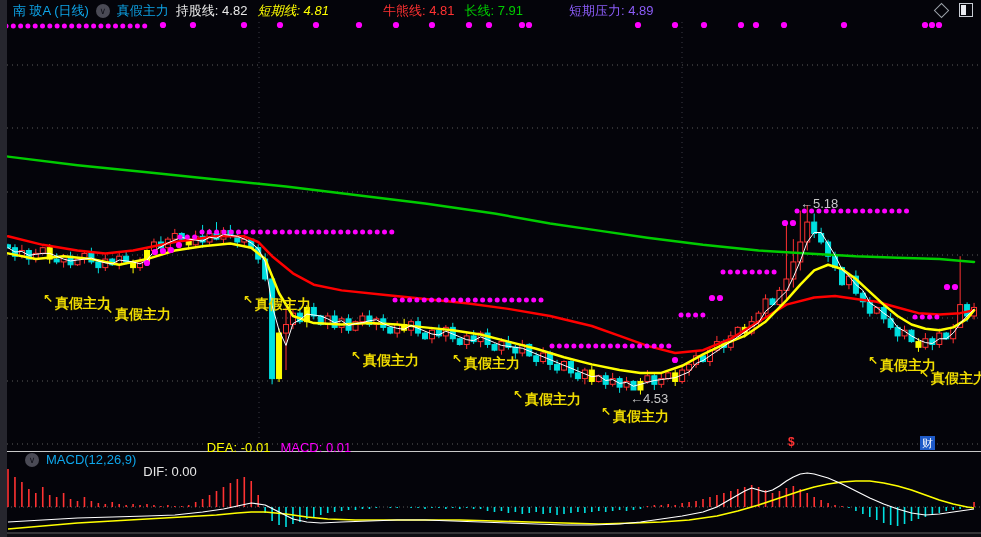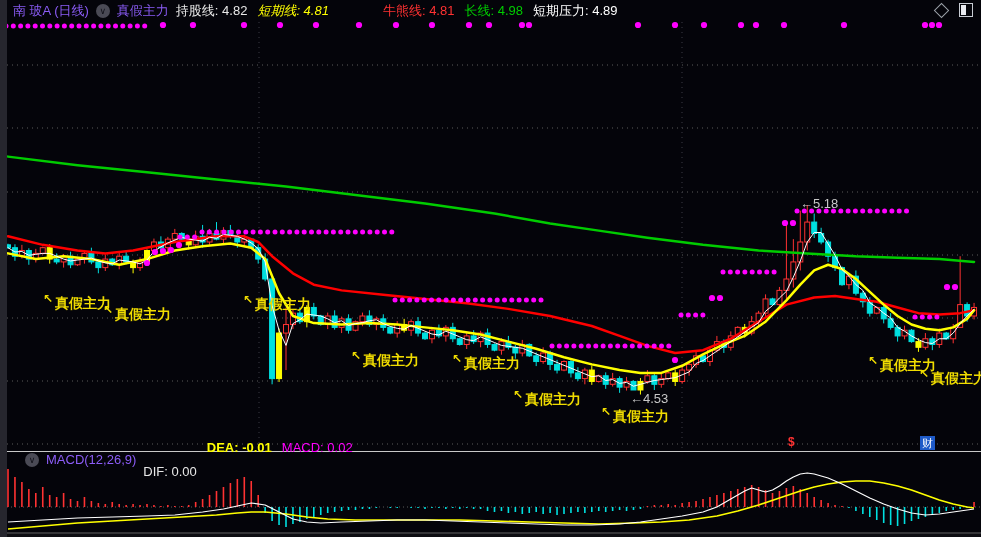--- a/index.html
+++ b/index.html
@@ -2,21 +2,21 @@
 <html><head>
 <meta charset="utf-8">
 <style>
   html,body{margin:0;padding:0;background:#04040a;width:981px;height:537px;overflow:hidden;
     font-family:"Liberation Sans","DejaVu Sans",sans-serif;}
   #stage{position:relative;width:981px;height:537px;background:#04040a;}
   #left-strip{position:absolute;left:0;top:0;width:7px;height:537px;background:#26262e;z-index:6;}
   .bar{position:absolute;left:7px;right:0;display:flex;align-items:center;z-index:5;}
   #titlebar{top:0;height:22px;background:#04040a;padding-left:6px;gap:7px;}
   #macdbar{top:451px;height:15px;background:#04040a;border-top:1px solid #c8c8c8;padding-left:18px;gap:7px;}
-  .t{font-size:13px;color:#8b5cf6;white-space:nowrap;}
+  .t{font-size:13px;color:#0ea5e9;white-space:nowrap;}
   .legend{display:flex;gap:10px;}
   .legend span{font-size:13px;white-space:nowrap;}
   .circ{width:14px;height:14px;border-radius:50%;background:#4a4a55;color:#101018;font-size:9px;
     line-height:14px;text-align:center;display:inline-block;cursor:pointer;}
   #topicons{position:absolute;right:8px;top:3px;display:flex;gap:12px;align-items:center;z-index:7;}
   #diamond{width:9px;height:9px;border:1px solid #9aa0a8;transform:rotate(45deg);display:inline-block;}
   #panelbox{width:12px;height:12px;border:1px solid #c8ccd4;position:relative;display:inline-block;}
   #panelbox i{position:absolute;left:1px;top:1px;bottom:1px;width:5px;background:#e8eaf0;}
   .tick{position:absolute;top:0;width:1px;height:4px;background:#3c3c46;}
   #dividend{position:absolute;left:788px;top:435px;color:#ff3232;font-size:12px;font-weight:bold;z-index:5;}
@@ -668,39 +668,39 @@
   <div id="left-strip"></div>
 
   <div id="titlebar" class="bar">
     <span class="t">南 玻A (日线)</span>
     <span class="circ">∨</span>
     <span class="t">真假主力</span>
     <div class="legend" id="title-legend">
         <span style="color: rgb(232, 232, 232); text-align: center;">持股线: 4.82</span>
         <span style="color: rgb(255, 255, 0); font-style: italic;">短期线: 4.81</span>
         <span style="color: rgb(255, 50, 50); margin-left: 44px;">牛熊线: 4.81</span>
-        <span style="color: rgb(0, 204, 0);">长线: 4.98</span>
-        <span style="color: #ffffff;">短期压力: 4.89</span>
+        <span style="color: rgb(0, 204, 0);">长线: 7.91</span>
+        <span style="color: #8b5cf6; margin-left: 36px;">短期压力: 4.89</span>
       </div>
   </div>
 
   <div id="topicons">
     <span id="diamond"></span>
     <span id="panelbox">
         <i></i>
       </span>
   </div>
 
   <div id="macdbar" class="bar">
     <span class="circ">∨</span>
     <span class="t">MACD(12,26,9)</span>
     <div class="legend" id="macd-legend">
         <span style="color: rgb(232, 232, 232); margin-top: 24px;">DIF: 0.00</span>
-        <span style="color: rgb(255, 255, 0); font-weight: bold;">DEA: -0.01</span>
-        <span style="color: rgb(255, 0, 255);">MACD: 0.02</span>
+        <span style="color: rgb(255, 255, 0);">DEA: -0.01</span>
+        <span style="color: rgb(255, 0, 255);">MACD: 0.01</span>
       </div>
   </div>
 
   <div id="dividend">$</div>
   <div id="finance">财</div>
 <div class="tick" style="left: 712px;"></div>
     <div class="tick" style="left: 749px;"></div>
     <div class="tick" style="left: 787px;"></div>
     <div class="tick" style="left: 823px;"></div>
     <div class="tick" style="left: 861px;"></div>

